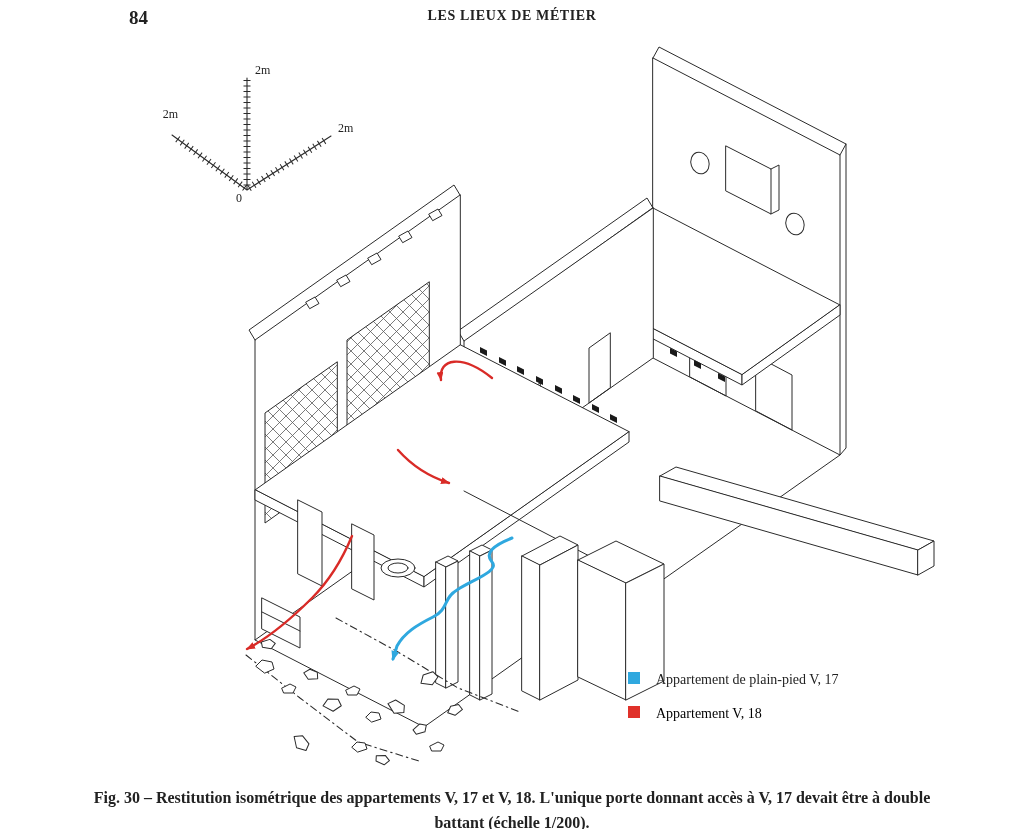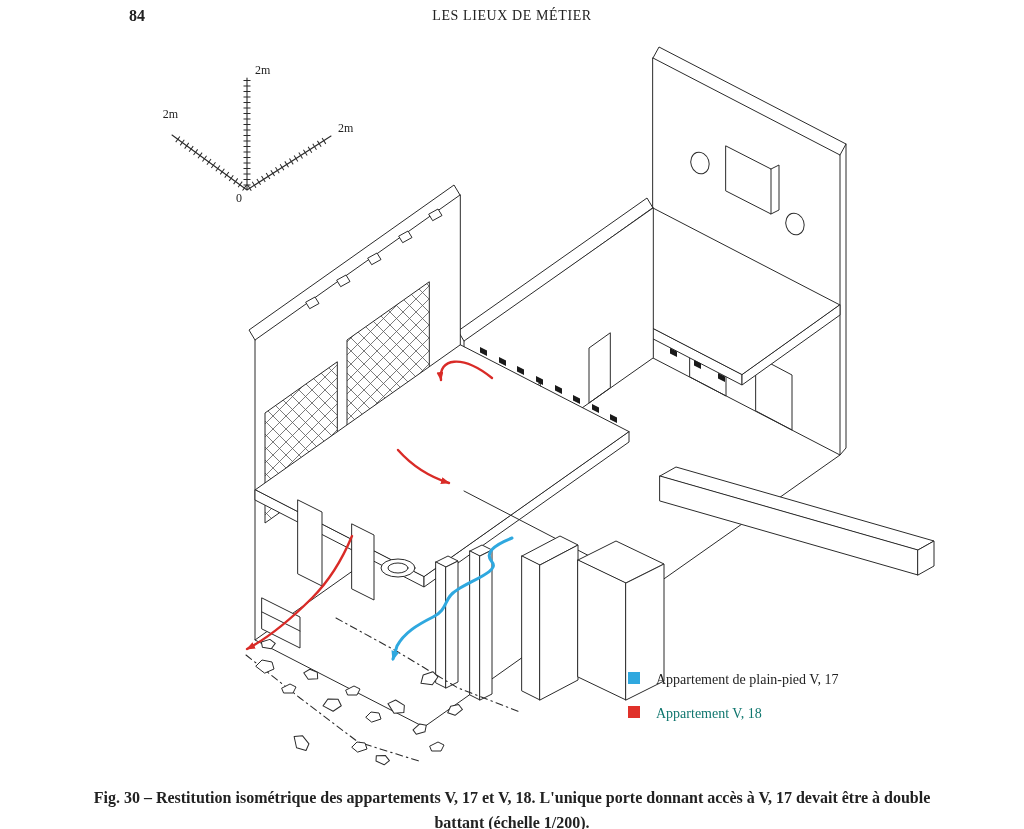--- a/index.html
+++ b/index.html
@@ -1,40 +1,40 @@
 <!DOCTYPE html>
 <html><head>
 <meta charset="utf-8">
 <style>
   html,body{margin:0;padding:0;background:#ffffff;}
   .page{position:relative;width:1024px;height:829px;background:#ffffff;overflow:hidden;
         font-family:"Liberation Serif", serif;color:#222;}
-  .page-number{position:absolute;left:129px;top:7px;font-size:16px;font-weight:bold;}
+  .page-number{position:absolute;left:129px;top:7px;font-size:19px;font-weight:bold;}
   .running-header{position:absolute;left:50%;top:8px;transform:translateX(-50%);
-        font-size:14px;font-weight:normal;letter-spacing:0.6px;white-space:nowrap;}
+        font-size:14px;font-weight:bold;letter-spacing:0.6px;white-space:nowrap;}
   .figure{position:absolute;left:0;top:0;width:1024px;height:829px;}
   svg{position:absolute;left:0;top:0;}
   svg path, svg line, svg ellipse{stroke:#2b2b2b;stroke-width:1;fill:none;
         stroke-linejoin:round;stroke-linecap:round;}
   .face{fill:#ffffff;}
   .dark{fill:#1a1a1a;stroke:none;}
   .lattice{fill:url(#latticePat);stroke:#2b2b2b;}
   .ticks{stroke:#2b2b2b;stroke-width:7;stroke-dasharray:1 4.5;stroke-linecap:butt;}
   .axisline{stroke-width:1.1;}
   .dashline{stroke-dasharray:7 4 1.5 4;stroke-width:1.1;}
   .route-blue{stroke:#2fa8df;stroke-width:3;}
   .route-red{stroke:#d92b27;stroke-width:2.4;}
   .axis-label{font-family:"Liberation Serif",serif;font-size:12px;fill:#222;stroke:none;}
   .legend{position:absolute;left:628px;top:672px;}
   .legend-row{display:flex;align-items:flex-start;height:20px;margin-bottom:14px;}
   .legend-swatch{width:12px;height:12px;margin-right:16px;flex:0 0 12px;}
   .legend-swatch.blue{background:#2fa8df;}
   .legend-swatch.red{background:#e0312a;}
   .legend-label{font-size:14px;}
-  .legend-label.red-text{color:#0f766e;}
+  .legend-label.red-text{color:#000000;}
   .caption{position:absolute;left:50%;top:786px;transform:translateX(-50%);
         width:880px;text-align:center;font-size:16px;font-weight:bold;line-height:1.55;}
 </style>
 </head>
 <body>
 
 <div class="page">
 
   <div class="page-number">84</div>
   <div class="running-header">LES LIEUX DE MÉTIER</div>

